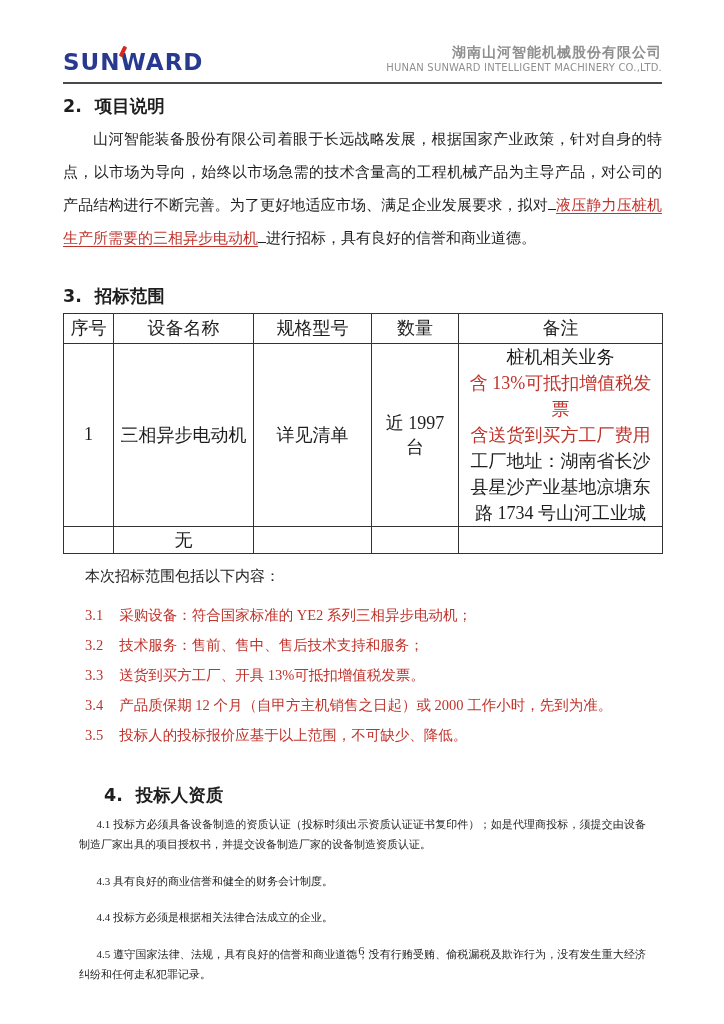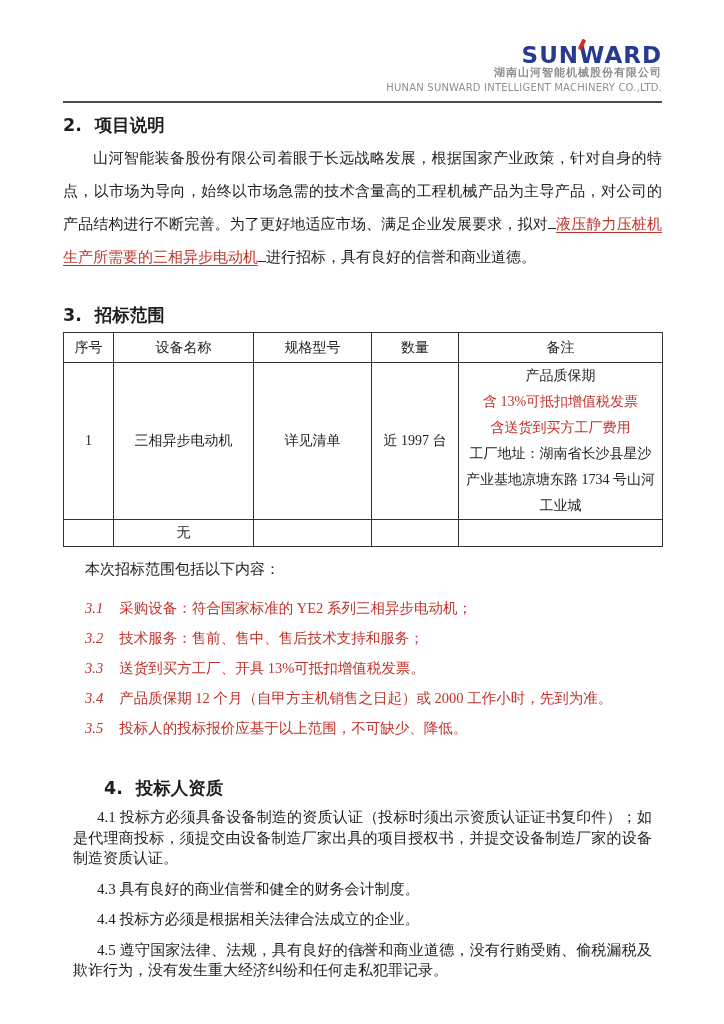--- a/index.html
+++ b/index.html
@@ -13,62 +13,62 @@
   *{box-sizing:border-box;}
   html,body{margin:0;padding:0;background:#ffffff;}
   .page{
     width:724px;height:1024px;position:relative;background:#ffffff;
     font-family:"Liberation Serif","DejaVu Serif",serif;color:var(--text);
     overflow:hidden;
   }
   .content{margin:0 62px 0 63px;}
 
   
-  .header{display:flex;justify-content:space-between;align-items:flex-end;padding-top:44px;flex-direction:column;}
+  .header{display:flex;justify-content:space-between;align-items:flex-end;padding-top:44px;}
   .logo{position:relative;font-family:"DejaVu Sans","Liberation Sans",sans-serif;
     font-weight:bold;font-size:23px;color:var(--logo-blue);letter-spacing:1px;line-height:1;}
   .logo-accent{position:absolute;left:58px;top:-5px;width:4px;height:11px;
     background:var(--logo-red);transform:rotate(26deg);border-radius:1px;}
   .company{text-align:right;color:#8f8f8f;line-height:1.15;}
   .company-cn{font-family:"DejaVu Sans","Liberation Sans",sans-serif;
-    font-weight:bold;font-size:11px;letter-spacing:1px;}
+    font-weight:bold;font-size:14px;letter-spacing:1px;}
   .company-en{font-family:"DejaVu Sans","Liberation Sans",sans-serif;
     font-size:10px;letter-spacing:.2px;margin-top:2px;}
   .header-rule{border-bottom:2px solid var(--rule);margin-top:8px;}
 
   
   .sec-h{font-family:"DejaVu Sans","Liberation Sans",sans-serif;
     font-weight:bold;font-size:17.5px;line-height:22px;}
   .sec-no{margin-right:13px;}
   .s2-h{margin-top:11px;}
   .s3-h{margin-top:30px;}
   .s4-h{margin-top:34px;margin-left:41px;}
 
   
   .para{margin-top:6px;font-size:15px;line-height:33px;text-align:justify;text-indent:2em;}
   .red-u{color:var(--accent-red);text-decoration:underline;text-underline-offset:3px;}
   .u-gap{display:inline-block;width:8px;height:1em;border-bottom:1px solid #222;vertical-align:baseline;}
 
   
-  table.bid{border-collapse:collapse;margin-top:6px;table-layout:fixed;width:599px;font-size:14px;}
+  table.bid{border-collapse:collapse;margin-top:6px;table-layout:fixed;width:599px;font-size:18px;}
   table.bid td,table.bid th{border:1.5px solid var(--border);text-align:center;
     vertical-align:middle;font-weight:normal;padding:0 4px;}
   tr.t-head{height:30px;}
   tr.t-row1{height:156px;}
   tr.t-row2{height:27px;}
   .remark-cell{line-height:26px;padding:2px 6px;}
   .remark-red{color:var(--accent-red);}
 
   .s3-intro{margin-top:13px;font-size:15px;padding-left:22px;}
   .s3-items{margin-top:14px;padding-left:22px;}
   .item-red{color:var(--accent-red);font-size:14.5px;line-height:30px;}
-  .item-no{margin-right:16px;font-style:italic;}
+  .item-no{margin-right:16px;}
 
   
-  .s4-p{font-size:15px;line-height:20.5px;text-align:justify;text-indent:1.6em;margin:10px;}
+  .s4-p{font-size:11px;line-height:20.5px;text-align:justify;text-indent:1.6em;margin:16px;}
   .s4-first{margin-top:8px;}
   .red-u-small{color:var(--accent-red);text-decoration:underline;text-underline-offset:2px;padding:0 2px;}
 
   
   .footer{position:absolute;left:0;right:0;top:944px;text-align:center;
     font-size:12.5px;color:#2a2a2a;letter-spacing:1px;}
 </style>
 </head>
 <body>
 
@@ -113,21 +113,21 @@
         <th>规格型号</th>
         <th>数量</th>
         <th>备注</th>
       </tr>
       <tr class="t-row1">
         <td>1</td>
         <td>三相异步电动机</td>
         <td>详见清单</td>
         <td>近 1997 台</td>
         <td class="remark-cell">
-          <div>产品质保期</div>
+          <div>桩机相关业务</div>
           <div class="remark-red">含 13%可抵扣增值税发票</div>
           <div class="remark-red">含送货到买方工厂费用</div>
           <div>工厂地址：湖南省长沙县星沙产业基地凉塘东路 1734 号山河工业城</div>
         </td>
       </tr>
       <tr class="t-row2">
         <td></td>
         <td>无</td>
         <td></td>
         <td></td>

